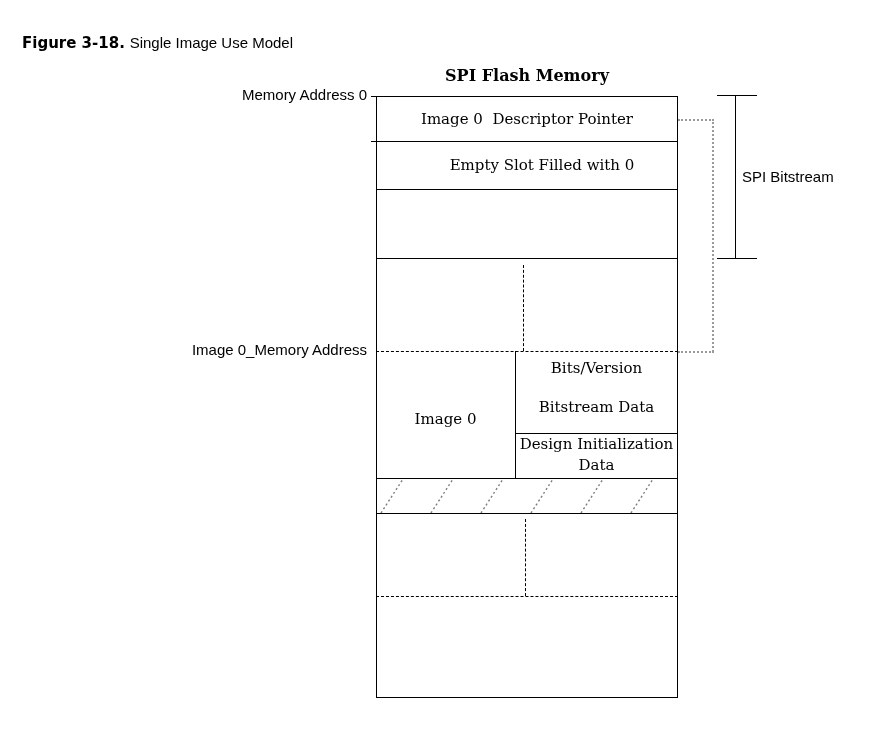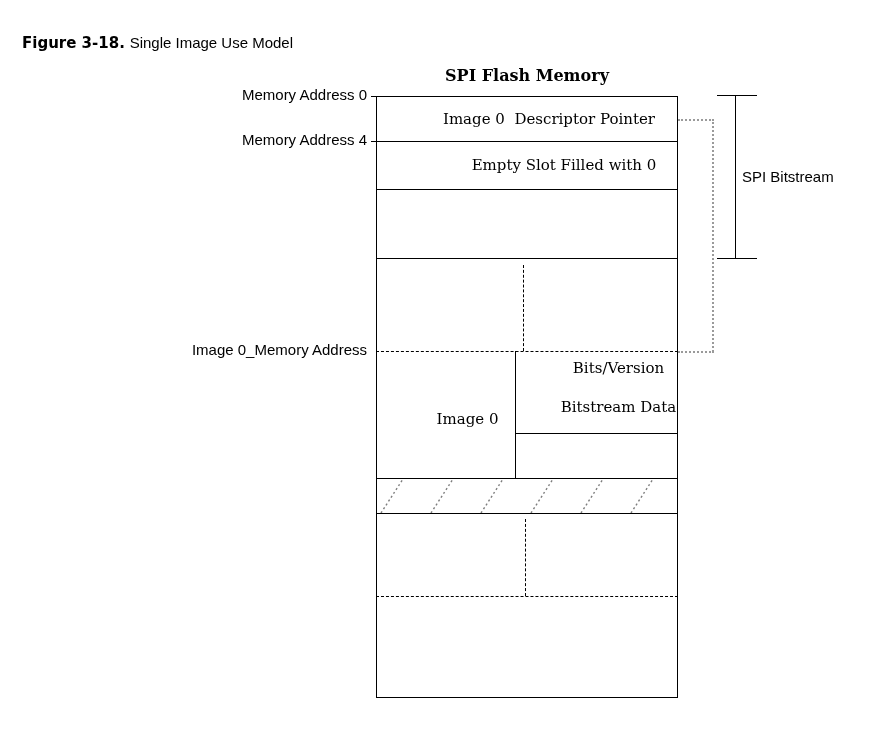--- a/index.html
+++ b/index.html
@@ -99,21 +99,20 @@
   }
 
   
   .cell-text {
     position: absolute;
     text-align: center;
     font-family: "DejaVu Serif", serif;
     font-size: 15px;
     color: #000;
     white-space: pre;
-    padding-left: 22px;
   }
   .cell-text.two-line {
     white-space: normal;
     line-height: 21px;
   }
 
   
   .addr-label {
     position: absolute;
     text-align: right;
@@ -183,21 +182,20 @@
 
 <div id="diagram">
 
   <div id="spi-title">SPI Flash Memory</div>
 
   <div id="memory-box"></div>
 
   <div class="addr-label" style="left:115px; top:86px; width:252px;">Memory Address 0</div>
   <div class="leader" style="left:371px; top:96px; width:7px;"></div>
 
-  <div class="addr-label" style="left:115px; top:131px; width:252px;">Memory Address 4</div>
   <div class="leader" style="left:371px; top:141px; width:7px;"></div>
 
   <div class="addr-label" style="left:60px; top:341px; width:307px;">Image 0_Memory Address</div>
 
   <div class="hline" style="top:141px;"></div>
   <div class="hline" style="top:189px;"></div>
   <div class="hline" style="top:258px;"></div>
   <div class="hline" style="top:478px;"></div>
   <div class="hline" style="top:513px;"></div>
 
@@ -210,20 +208,21 @@
   <div class="cell-text" style="left:376px; top:110px; width:302px;">Image 0  Descriptor Pointer</div>
   <div class="cell-text" style="left:372px; top:156px; width:302px;margin-left:19px;">Empty Slot Filled with 0</div>
 
   <div class="vline" style="left:515px; top:351px; height:127px;"></div>
   <div class="hline" style="left:515px; width:163px; top:433px;"></div>
 
   <div class="cell-text" style="left:376px; top:410px; width:139px;">Image 0</div>
 
   <div class="cell-text" style="left:515px; top:359px; width:163px;">Bits/Version</div>
   <div class="cell-text" style="left:515px; top:398px; width:163px;">Bitstream Data</div>
+  <div class="cell-text two-line" style="left:518px; top:434px; width:157px;">Design Initialization Data</div>
 
   <div id="hatch-band">
     <svg width="300" height="34" viewBox="0 0 300 34" xmlns="http://www.w3.org/2000/svg">
       <g stroke="#7d7d7d" stroke-width="1.4" stroke-dasharray="2,2.6" fill="none">
         <line x1="4" y1="34" x2="26" y2="0"></line>
         <line x1="54" y1="34" x2="76" y2="0"></line>
         <line x1="104" y1="34" x2="126" y2="0"></line>
         <line x1="154" y1="34" x2="176" y2="0"></line>
         <line x1="204" y1="34" x2="226" y2="0"></line>
         <line x1="254" y1="34" x2="276" y2="0"></line>

